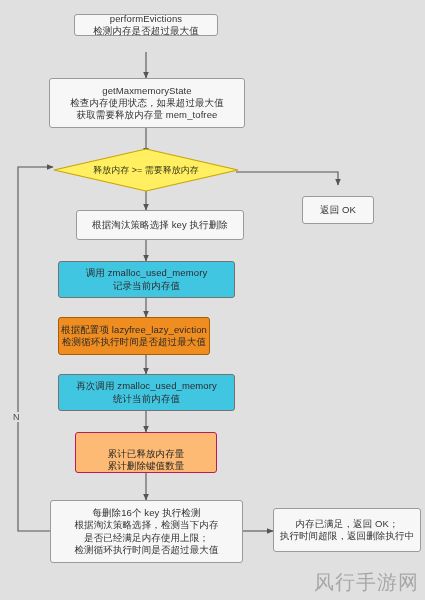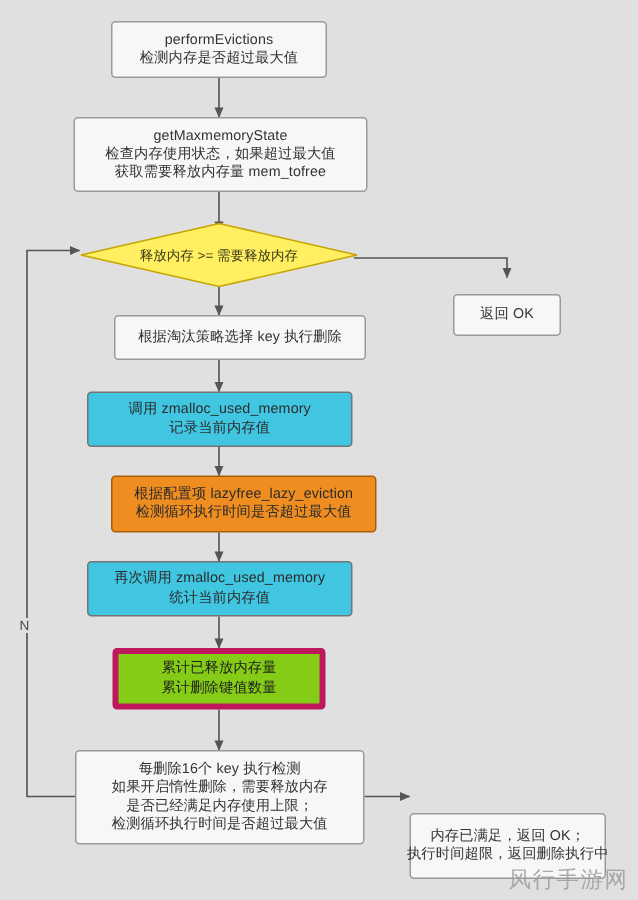--- a/index.html
+++ b/index.html
@@ -62,23 +62,24 @@
     background: #41c6e2;
     border: 1px solid #737373;
     color: #2b2b2b;
   }
   .box.orange {
     background: #ef8d20;
     border: 1px solid #a85c08;
     color: #2b2b2b;
   }
   .box.green {
-    background: #84cc16;
-    border: 4px solid #be185d;
+    background: #fdba74;
+    border: 1px solid #be185d;
     color: #1f1f1f;
+    justify-content: flex-end;
   }
 
   
   .diamond-wrap {
     position: absolute;
   }
   .diamond-wrap .dshape {
     position: absolute;
     left: 0; top: 0;
     width: 100%;
@@ -102,21 +103,21 @@
     font-size: 9px;
     color: #4a4a4a;
     background: #e0e0e0;
     padding: 0 1px;
   }
 
   .watermark {
     position: absolute;
     right: 6px;
     bottom: 4px;
-    font-size: 15px;
+    font-size: 20px;
     color: #9e9e9e;
     letter-spacing: 1px;
     font-family: "DejaVu Sans", sans-serif;
     opacity: 0.85;
   }
 </style>
 </head>
 <body>
 
 <div id="canvas">
@@ -147,21 +148,21 @@
       <path d="M146,411 L146,432" marker-end="url(#arrow)"></path>
 
       <path d="M146,473 L146,500" marker-end="url(#arrow)"></path>
 
       <path d="M243,531 L273,531" marker-end="url(#arrow)"></path>
 
       <path d="M50,531 L18,531 L18,167 L53,167" marker-end="url(#arrow)"></path>
     </g>
   </svg>
 
-  <div class="node box" style="left:74px; top:14px; width:144px; height:38px;">
+  <div class="node box" style="left:74px; top:14px; width:144px; height:22px;">
     <span class="ln">performEvictions</span>
     <span class="ln">检测内存是否超过最大值</span>
   </div>
 
   <div class="node box" style="left:49px; top:78px; width:196px; height:50px;">
     <span class="ln">getMaxmemoryState</span>
     <span class="ln">检查内存使用状态，如果超过最大值</span>
     <span class="ln">获取需要释放内存量 mem_tofree</span>
   </div>
 
@@ -178,43 +179,43 @@
 
   <div class="node box" style="left:76px; top:210px; width:168px; height:30px;">
     <span class="ln">根据淘汰策略选择 key 执行删除</span>
   </div>
 
   <div class="node box cyan" style="left:58px; top:261px; width:177px; height:37px;">
     <span class="ln">调用 zmalloc_used_memory</span>
     <span class="ln">记录当前内存值</span>
   </div>
 
-  <div class="node box orange" style="left:74px; top:317px; width:177px; height:38px;">
+  <div class="node box orange" style="left:58px; top:317px; width:152px; height:38px;">
     <span class="ln">根据配置项 lazyfree_lazy_eviction</span>
     <span class="ln">检测循环执行时间是否超过最大值</span>
   </div>
 
   <div class="node box cyan" style="left:58px; top:374px; width:177px; height:37px;">
     <span class="ln">再次调用 zmalloc_used_memory</span>
     <span class="ln">统计当前内存值</span>
   </div>
 
   <div class="node box green" style="left:75px; top:432px; width:142px; height:41px;">
     <span class="ln">累计已释放内存量</span>
     <span class="ln">累计删除键值数量</span>
   </div>
 
   <div class="node box" style="left:50px; top:500px; width:193px; height:63px;">
     <span class="ln">每删除16个 key 执行检测</span>
-    <span class="ln">如果开启惰性删除，需要释放内存</span>
+    <span class="ln">根据淘汰策略选择，检测当下内存</span>
     <span class="ln">是否已经满足内存使用上限；</span>
     <span class="ln">检测循环执行时间是否超过最大值</span>
   </div>
 
-  <div class="node box" style="left:273px; top:508px; width:131px; height:44px;margin-top:34px;">
+  <div class="node box" style="left:273px; top:508px; width:148px; height:44px;">
     <span class="ln">内存已满足，返回 OK；</span>
     <span class="ln">执行时间超限，返回删除执行中</span>
   </div>
 
   <div class="edge-label" style="left:12px; top:412px;">N</div>
 
   <div class="watermark">风行手游网</div>
 
 </div>
 

